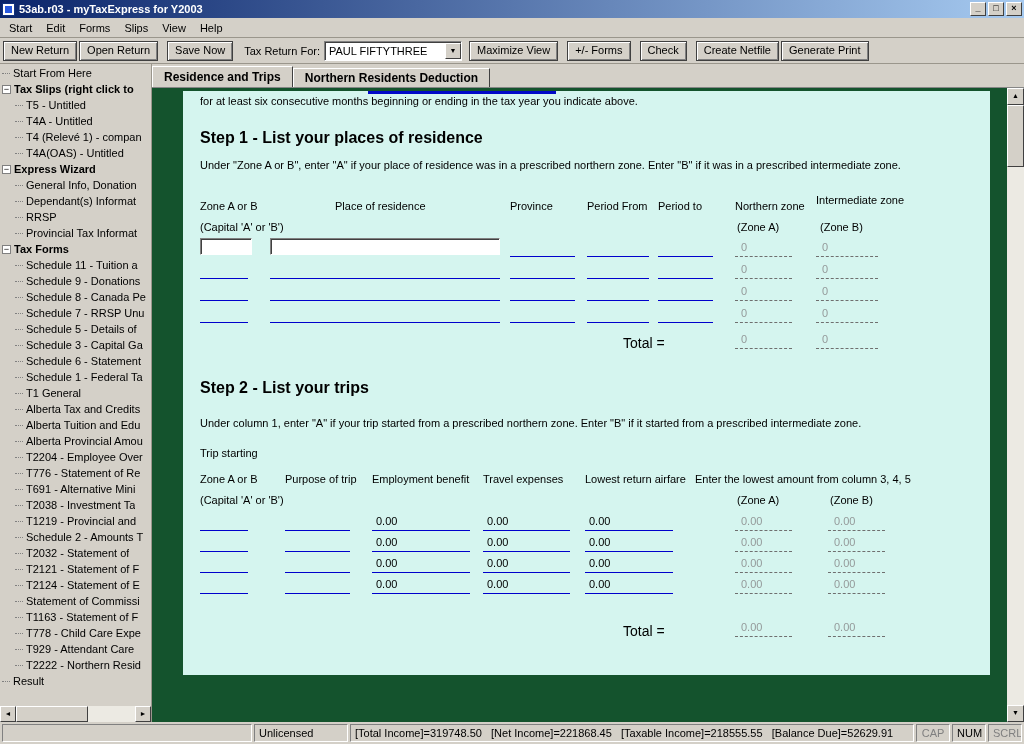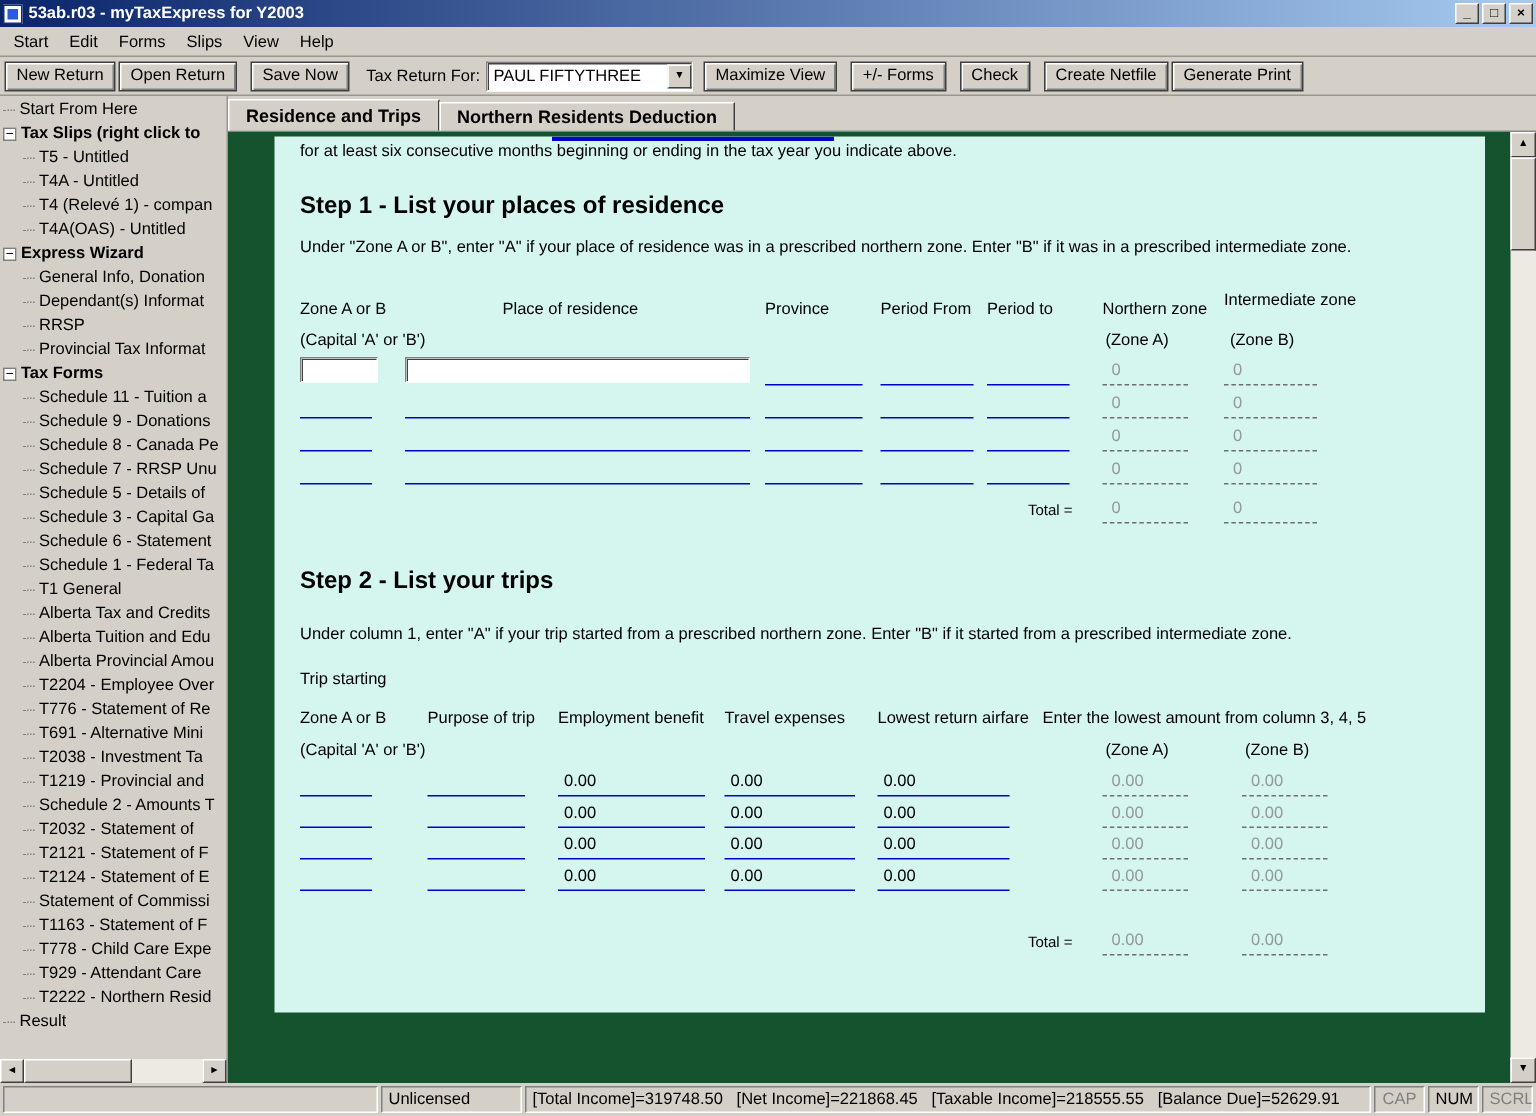--- a/index.html
+++ b/index.html
@@ -58,21 +58,21 @@
   .tabrow2{height:24px;}
   .tab{background:#d4d0c8;border:1px solid;border-color:#fff #404040 #404040 #fff;border-bottom:none;padding:3px 11px;font-weight:bold;font-size:12px;white-space:nowrap;}
   .tab.behind{padding:2px 11px;}
 
   
   .viewport{position:relative;flex:1;background:#14532d;overflow:hidden;}
   .page{position:absolute;left:31px;top:3px;width:807px;height:584px;background:#d5f5ef;overflow:hidden;}
   .h1{position:absolute;font-size:16px;font-weight:bold;white-space:nowrap;}
   .instr{position:absolute;font-size:11px;white-space:nowrap;}
   .colh{position:absolute;font-size:11px;white-space:nowrap;}
-  .totlabel{position:absolute;font-size:10px;text-align:right;}
+  .totlabel{position:absolute;font-size:14px;}
   .topline{position:absolute;height:3px;background:#0008c8;}
   #s1rows,#s2rows{position:absolute;left:0;width:100%;}
   #s1rows{top:146px;height:92px;}
   #s2rows{top:420px;height:88px;}
   .frow{position:absolute;left:0;width:100%;height:22px;}
   .uline{position:absolute;top:0;height:20px;border-bottom:1px solid #0000cc;font-size:11px;line-height:20px;}
   .money{padding-left:4px;color:#000;}
   .dline{position:absolute;height:20px;border-bottom:1px dashed #6f6f6f;font-size:11px;line-height:20px;color:#949a9a;padding-left:6px;}
   .fbox{position:absolute;top:1px;height:17px;background:#fff;border:1px solid;border-color:#808080 #fff #fff #808080;box-shadow:inset 1px 1px 0 #404040;font:11px "Liberation Sans",sans-serif;padding:0 2px;outline:none;}
 

